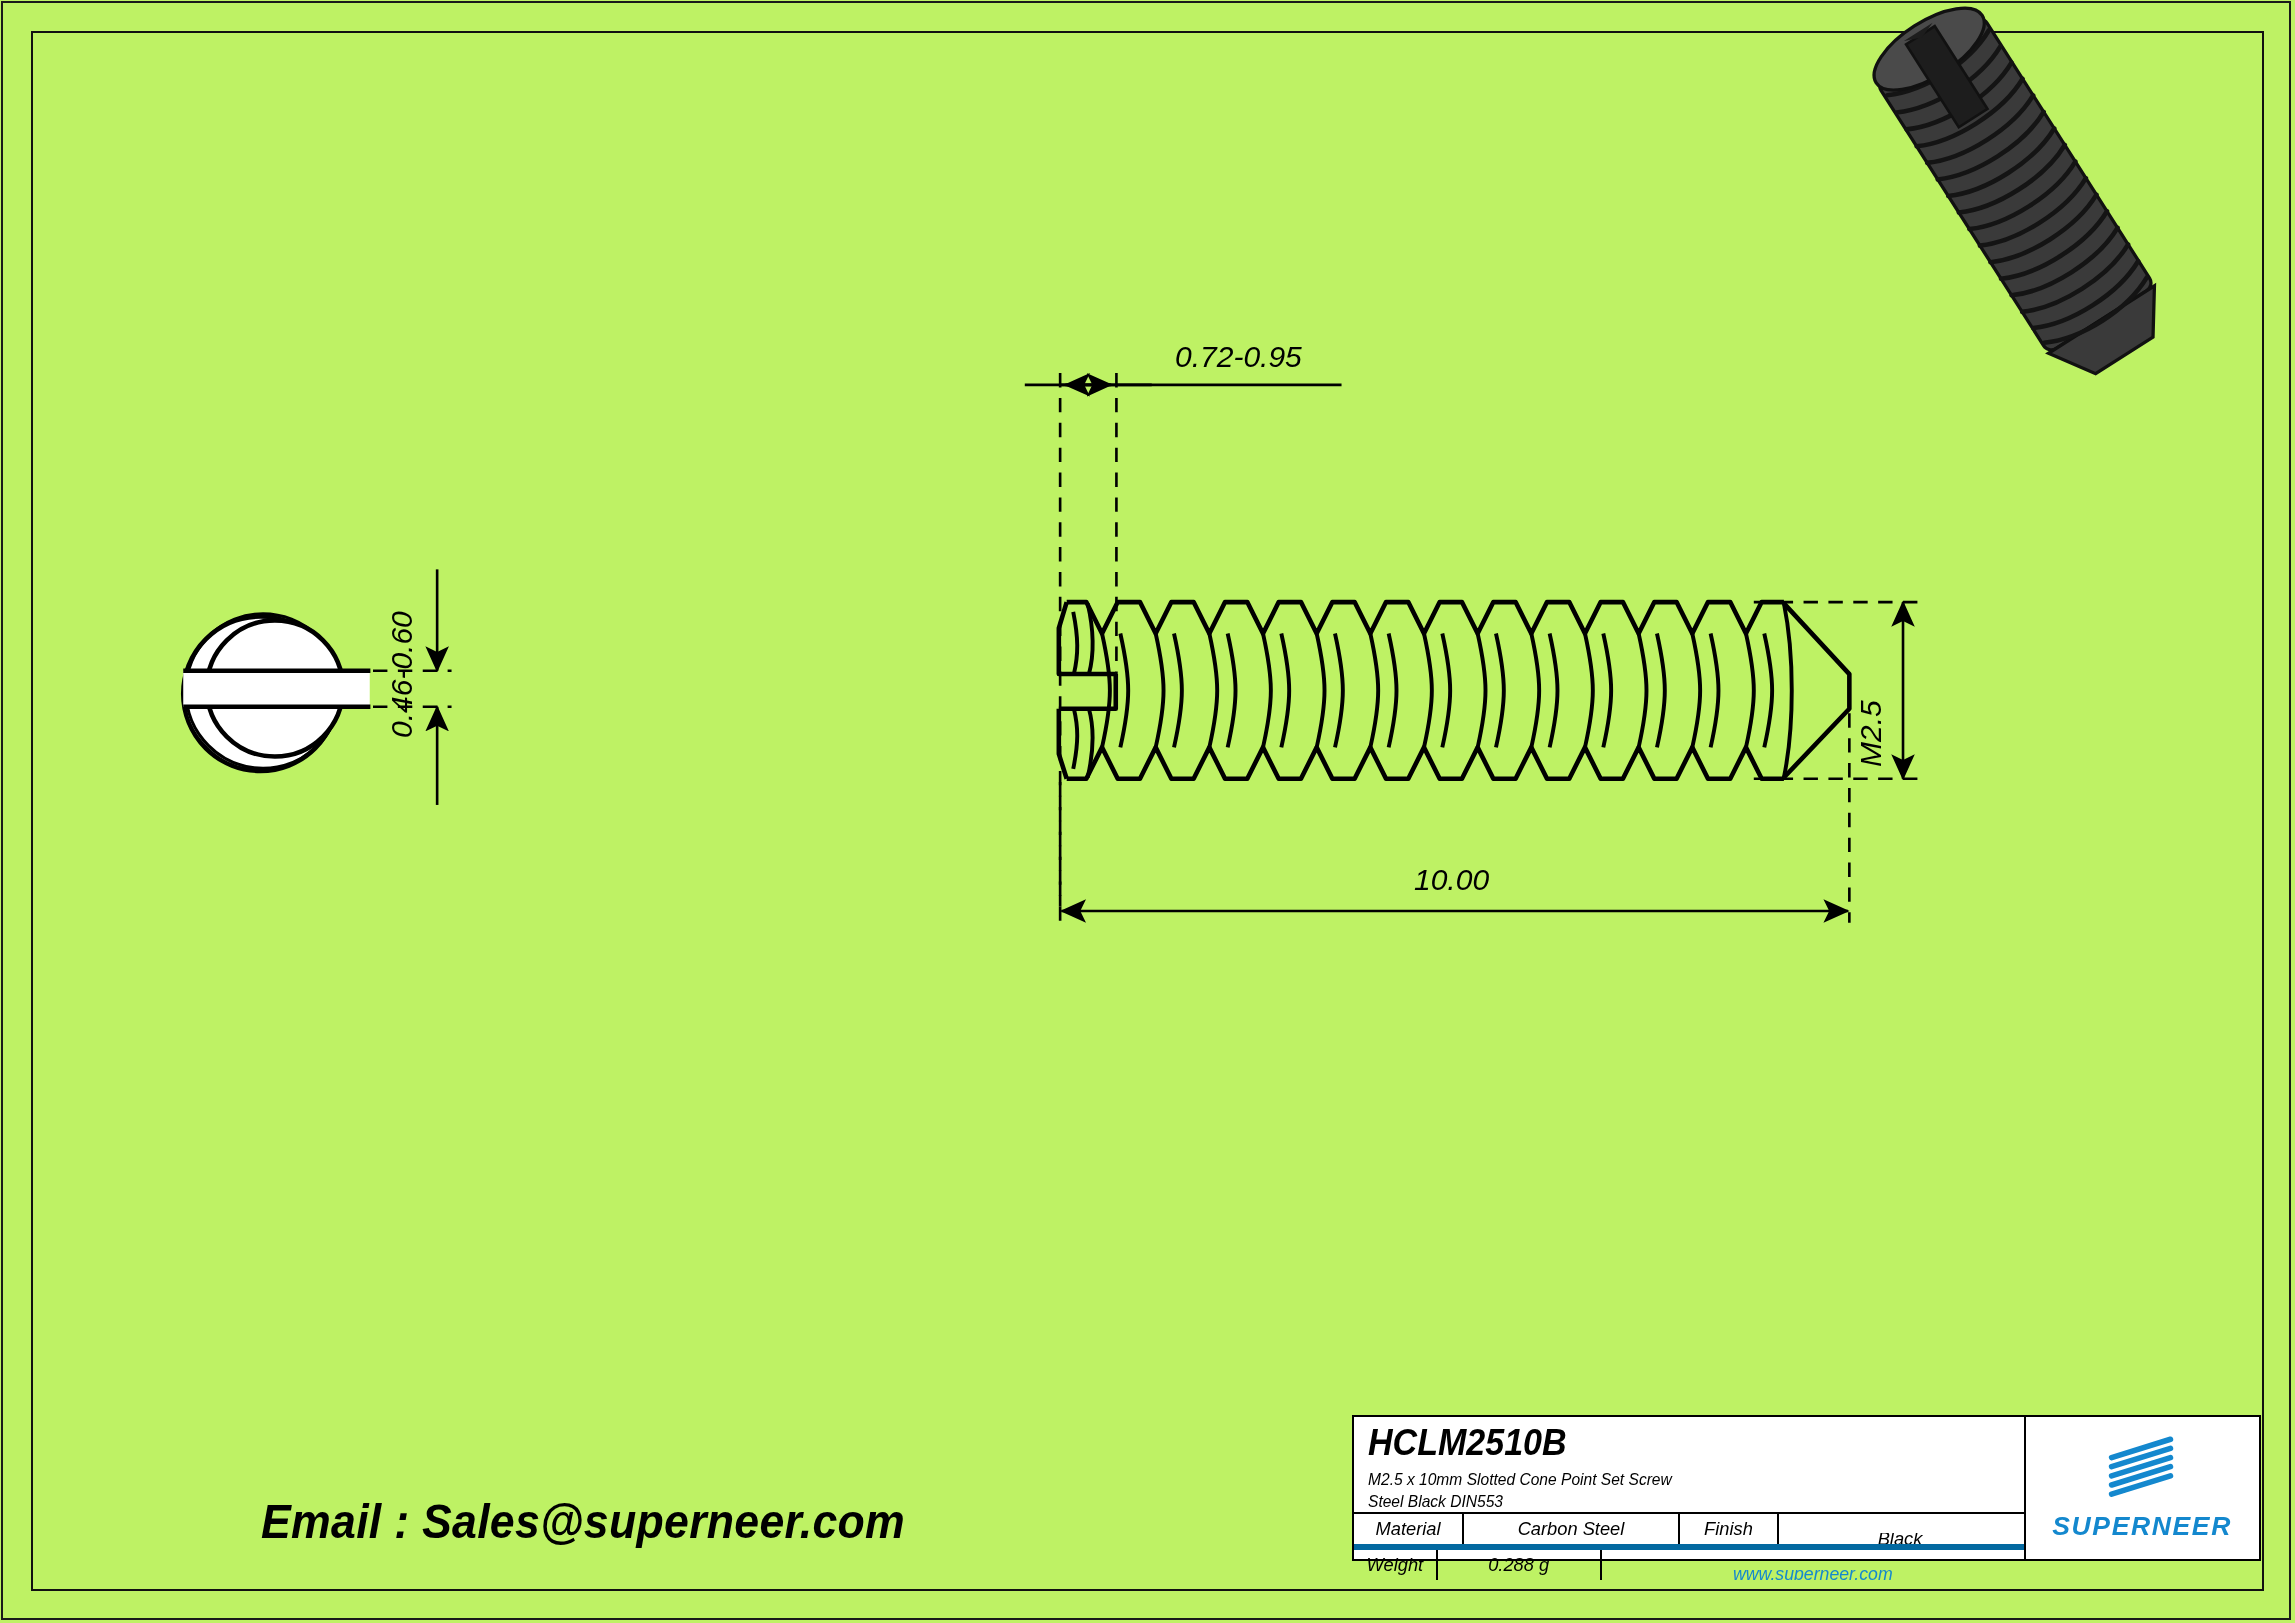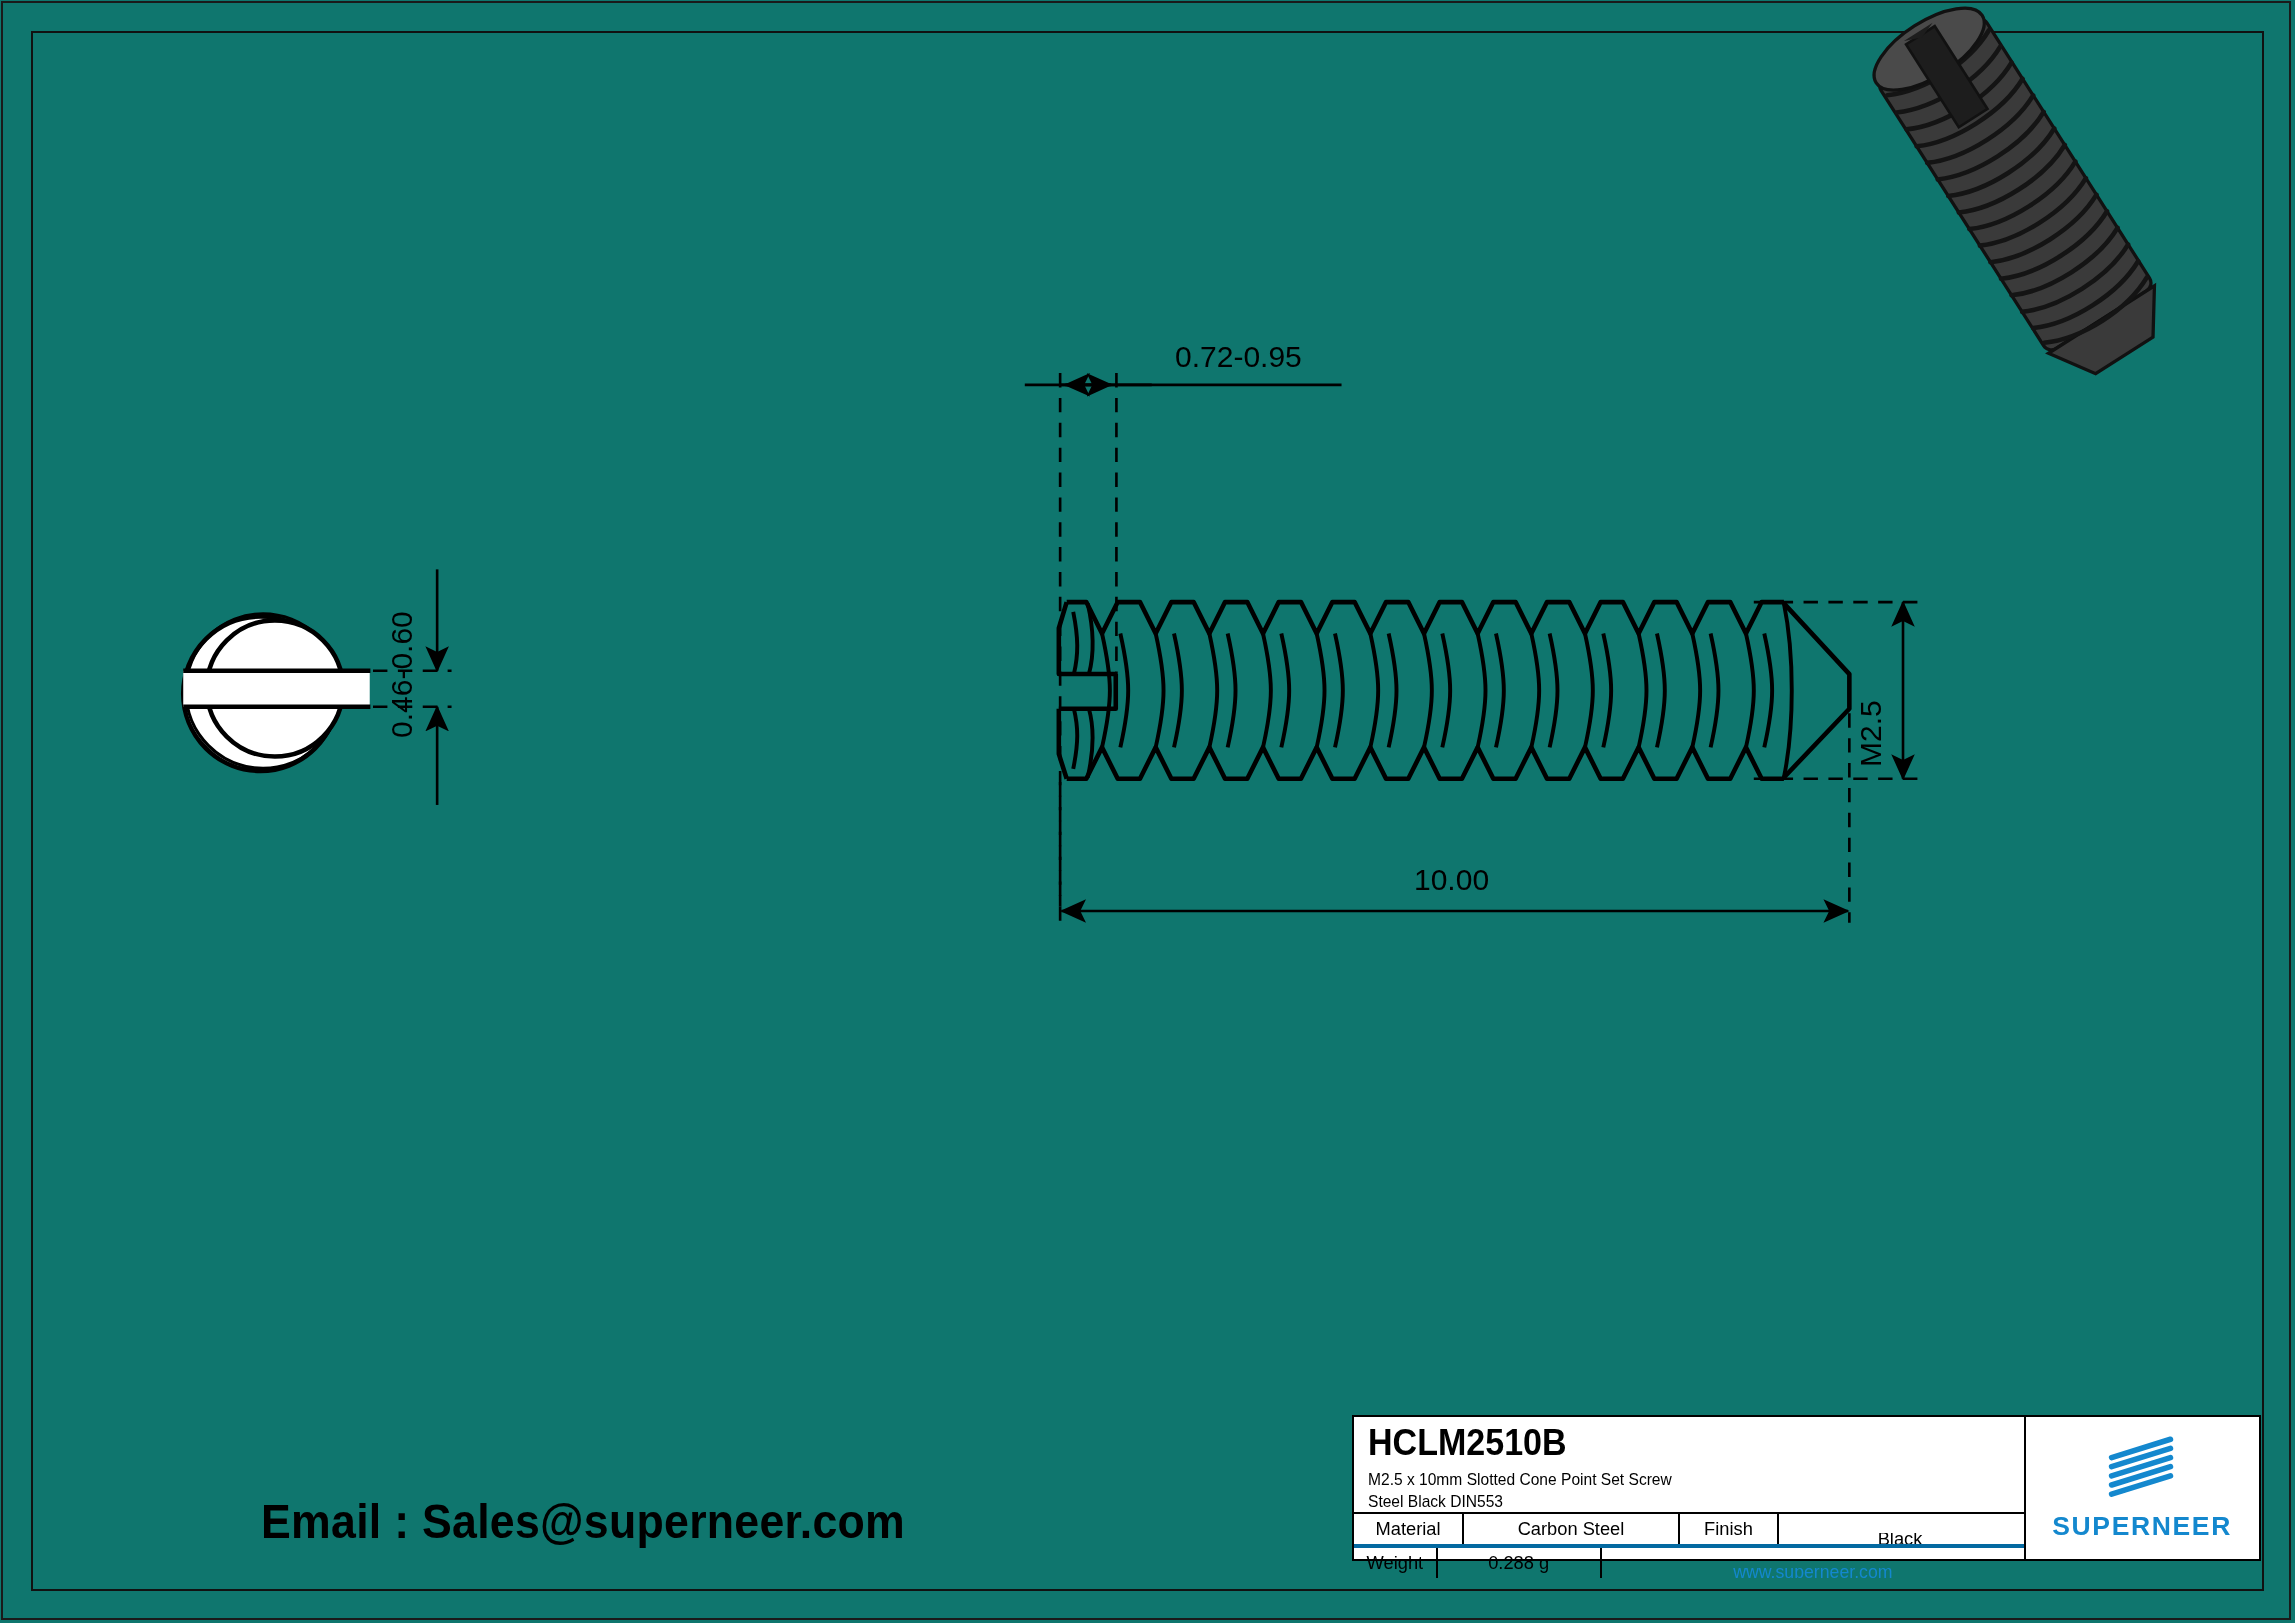--- a/index.html
+++ b/index.html
@@ -1,17 +1,17 @@
 <!DOCTYPE html>
 <html style="font-size:10.5px"><head>
 <meta charset="utf-8">
 <style>
   html,body{margin:0;padding:0;background:#ffffff;}
   body{width:2295px;height:1623px;font-family:"Liberation Sans",sans-serif;overflow:hidden;}
-  #sheet{position:relative;width:2295px;height:1623px;background:#0f766e;}
+  #sheet{position:relative;width:2295px;height:1623px;background:#bef264;font-style:italic;}
 
   
   .page-border{position:absolute;left:1.3px;top:1.3px;width:2290px;height:1619px;border:2px solid #1a1a1a;box-sizing:border-box;}
   .draw-frame{position:absolute;left:31px;top:31px;width:2233px;height:1560px;border:2.6px solid #111;box-sizing:border-box;}
 
   
   .layer{position:absolute;left:0;top:0;width:2295px;height:1623px;pointer-events:none;}
 
   
   .email{position:absolute;left:261px;top:1494px;font-size:48px;font-weight:600;letter-spacing:0.3px;color:#000;
@@ -20,21 +20,21 @@
   
   .tblock{position:absolute;left:1352px;top:1415px;width:909px;height:146px;box-sizing:border-box;
           border:2px solid #000;display:flex;background:#fff;}
   .tb-left{width:672px;box-sizing:border-box;border-right:2px solid #000;display:flex;flex-direction:column;}
   .tb-head{flex:1 1 auto;padding:6.5px 0 0 14.4px;box-sizing:border-box;border-bottom:2px solid #000;}
   .tb-code{font-size:37px;font-weight:bold;line-height:1.05;letter-spacing:0px;color:#000;
            transform:scaleX(.92);transform-origin:left top;}
   .tb-desc{font-size:16.4px;line-height:1.33;color:#000;margin-top:6.5px;transform:scaleX(.95);transform-origin:left top;}
   .tb-rows{flex:0 0 auto;}
   .tb-row{display:flex;height:30px;}
-  .tb-row.top{border-bottom:4px solid #0369a1;}
+  .tb-row.top{border-bottom:6px solid #0369a1;}
   .tb-cell{display:flex;align-items:center;justify-content:center;font-size:18.3px;color:#000;box-sizing:border-box;
            border-right:2px solid #000;overflow:hidden;white-space:nowrap;}
   .tb-cell.last{border-right:none;margin-top:19px;}
   .c-lbl{width:110px;}
   .c-val{width:216px;}
   .c-fin{width:99px;}
   .c-fin2{width:242px;}
   .c-url{width:558px;color:#1488ce;font-size:17.7px;}
   .tb-logo{flex:1 1 auto;position:relative;display:flex;flex-direction:column;align-items:center;justify-content:center;}
   .logo-mark{width:76px;height:68px;}

